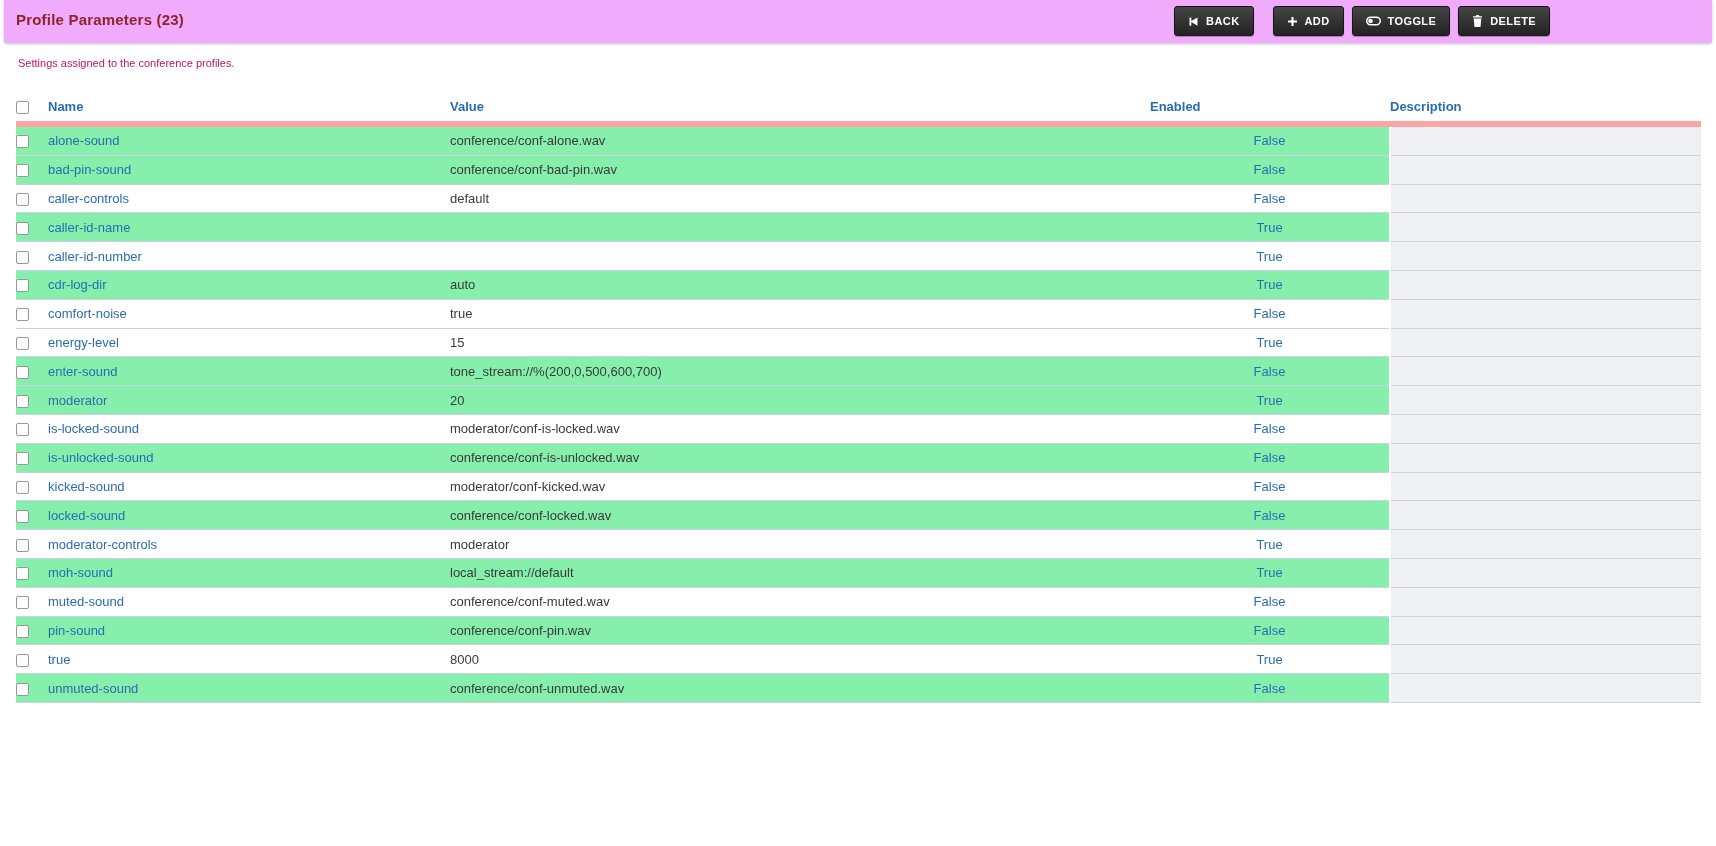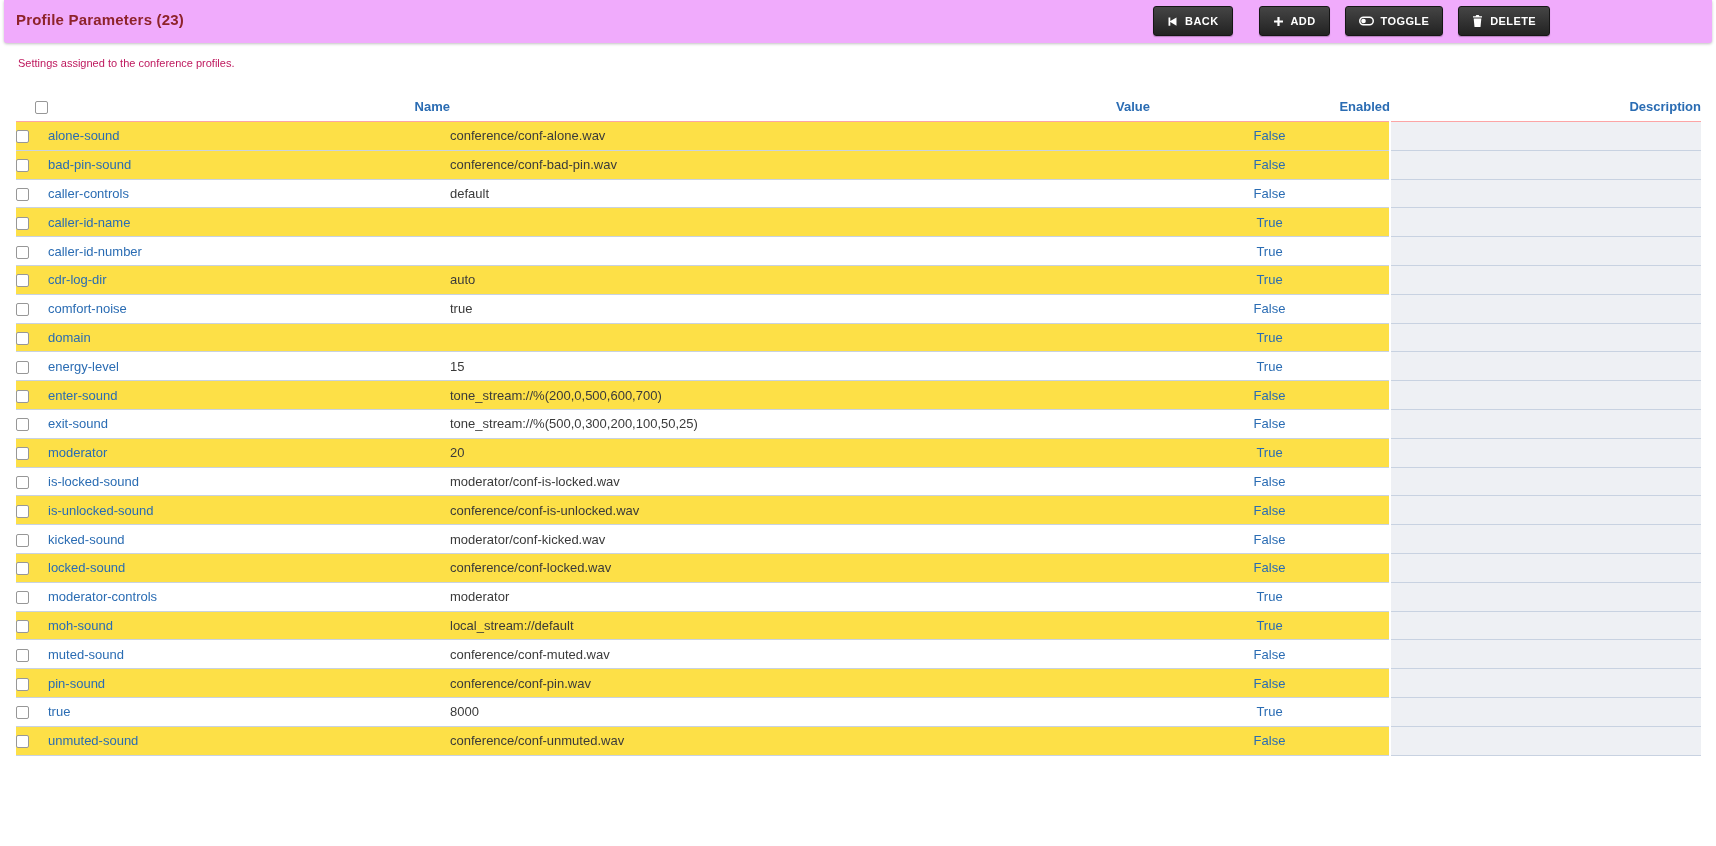--- a/index.html
+++ b/index.html
@@ -17,51 +17,51 @@
   }
   .page-title{
     position:absolute;left:12px;top:11px;
     font-size:15px;font-weight:bold;color:#8e232b;letter-spacing:.2px;
   }
   .btn-group{
     position:absolute;top:6px;right:162px;display:flex;align-items:center;
   }
   .btn{
     display:inline-flex;align-items:center;justify-content:center;gap:7px;
-    height:30px;padding:0 13px;margin-left:15px;
+    height:30px;padding:0 13px;margin-left:8px;
     background:linear-gradient(#454545,#222222);
     border:1px solid #161616;border-radius:3px;
     color:#ffffff;font-size:11px;font-weight:bold;letter-spacing:.4px;
     font-family:"Liberation Sans", sans-serif;cursor:pointer;
     box-shadow:0 1px 1px rgba(0,0,0,0.25);
   }
   .btn.back{margin-right:11px;}
   .btn svg{display:block;}
   
   .subtitle{
     position:absolute;left:18px;top:57px;
     font-size:11px;color:#be185d;
   }
   
   table.params{
     position:absolute;left:16px;top:92px;width:1685px;
     border-collapse:collapse;table-layout:fixed;
     font-size:13px;
   }
   table.params th{
-    height:29px;text-align:right;vertical-align:middle;
+    height:29px;text-align:left;vertical-align:middle;
     color:#2263ae;font-weight:bold;padding:0;
-    border-bottom:1px solid #fca5a5;
+    border-bottom:6px solid #fca5a5;
   }
   table.params td{
     height:27.8px;vertical-align:middle;padding:0;
     border-bottom:1px solid #c8d2e1;
     color:#3a3a3a;
   }
-  tr.odd td{background:#fde047;}
+  tr.odd td{background:#86efac;}
   td.desc, th.desc{padding-left:10px;margin-top:12px;}
   td.desc{background:#eef0f4 !important;border-left:2px solid #ffffff;}
   th.cbx-col, td.cbx-col{padding-left:9px;}
   th.name-col, td.name-col{padding-left:7px;}
   th.value-col, td.value-col{padding-left:4px;}
   th.enabled-col, td.enabled-col{text-align:center;}
   a.lnk{color:#2a6cb3;text-decoration:none;cursor:pointer;}
   
   .cbx{
     display:inline-block;width:13px;height:13px;box-sizing:border-box;
@@ -173,48 +173,34 @@
     <td class="enabled-col"><a class="lnk">True</a></td>
     <td class="desc"><span></span></td>
   </tr>
       <tr>
     <td class="cbx-col"><span class="cbx"></span></td>
     <td class="name-col"><a class="lnk">comfort-noise</a></td>
     <td class="value-col"><span>true</span></td>
     <td class="enabled-col"><a class="lnk">False</a></td>
     <td class="desc"><span></span></td>
   </tr>
-      <tr class="odd">
-    <td class="cbx-col"><span class="cbx"></span></td>
-    <td class="name-col"><a class="lnk">domain</a></td>
-    <td class="value-col"><span></span></td>
-    <td class="enabled-col"><a class="lnk">True</a></td>
-    <td class="desc"><span></span></td>
-  </tr>
       <tr>
     <td class="cbx-col"><span class="cbx"></span></td>
     <td class="name-col"><a class="lnk">energy-level</a></td>
     <td class="value-col"><span>15</span></td>
     <td class="enabled-col"><a class="lnk">True</a></td>
     <td class="desc"><span></span></td>
   </tr>
       <tr class="odd">
     <td class="cbx-col"><span class="cbx"></span></td>
     <td class="name-col"><a class="lnk">enter-sound</a></td>
     <td class="value-col"><span>tone_stream://%(200,0,500,600,700)</span></td>
     <td class="enabled-col"><a class="lnk">False</a></td>
     <td class="desc"><span></span></td>
   </tr>
-      <tr>
-    <td class="cbx-col"><span class="cbx"></span></td>
-    <td class="name-col"><a class="lnk">exit-sound</a></td>
-    <td class="value-col"><span>tone_stream://%(500,0,300,200,100,50,25)</span></td>
-    <td class="enabled-col"><a class="lnk">False</a></td>
-    <td class="desc"><span></span></td>
-  </tr>
       <tr class="odd">
     <td class="cbx-col"><span class="cbx"></span></td>
     <td class="name-col"><a class="lnk">moderator</a></td>
     <td class="value-col"><span>20</span></td>
     <td class="enabled-col"><a class="lnk">True</a></td>
     <td class="desc"><span></span></td>
   </tr>
       <tr>
     <td class="cbx-col"><span class="cbx"></span></td>
     <td class="name-col"><a class="lnk">is-locked-sound</a></td>

